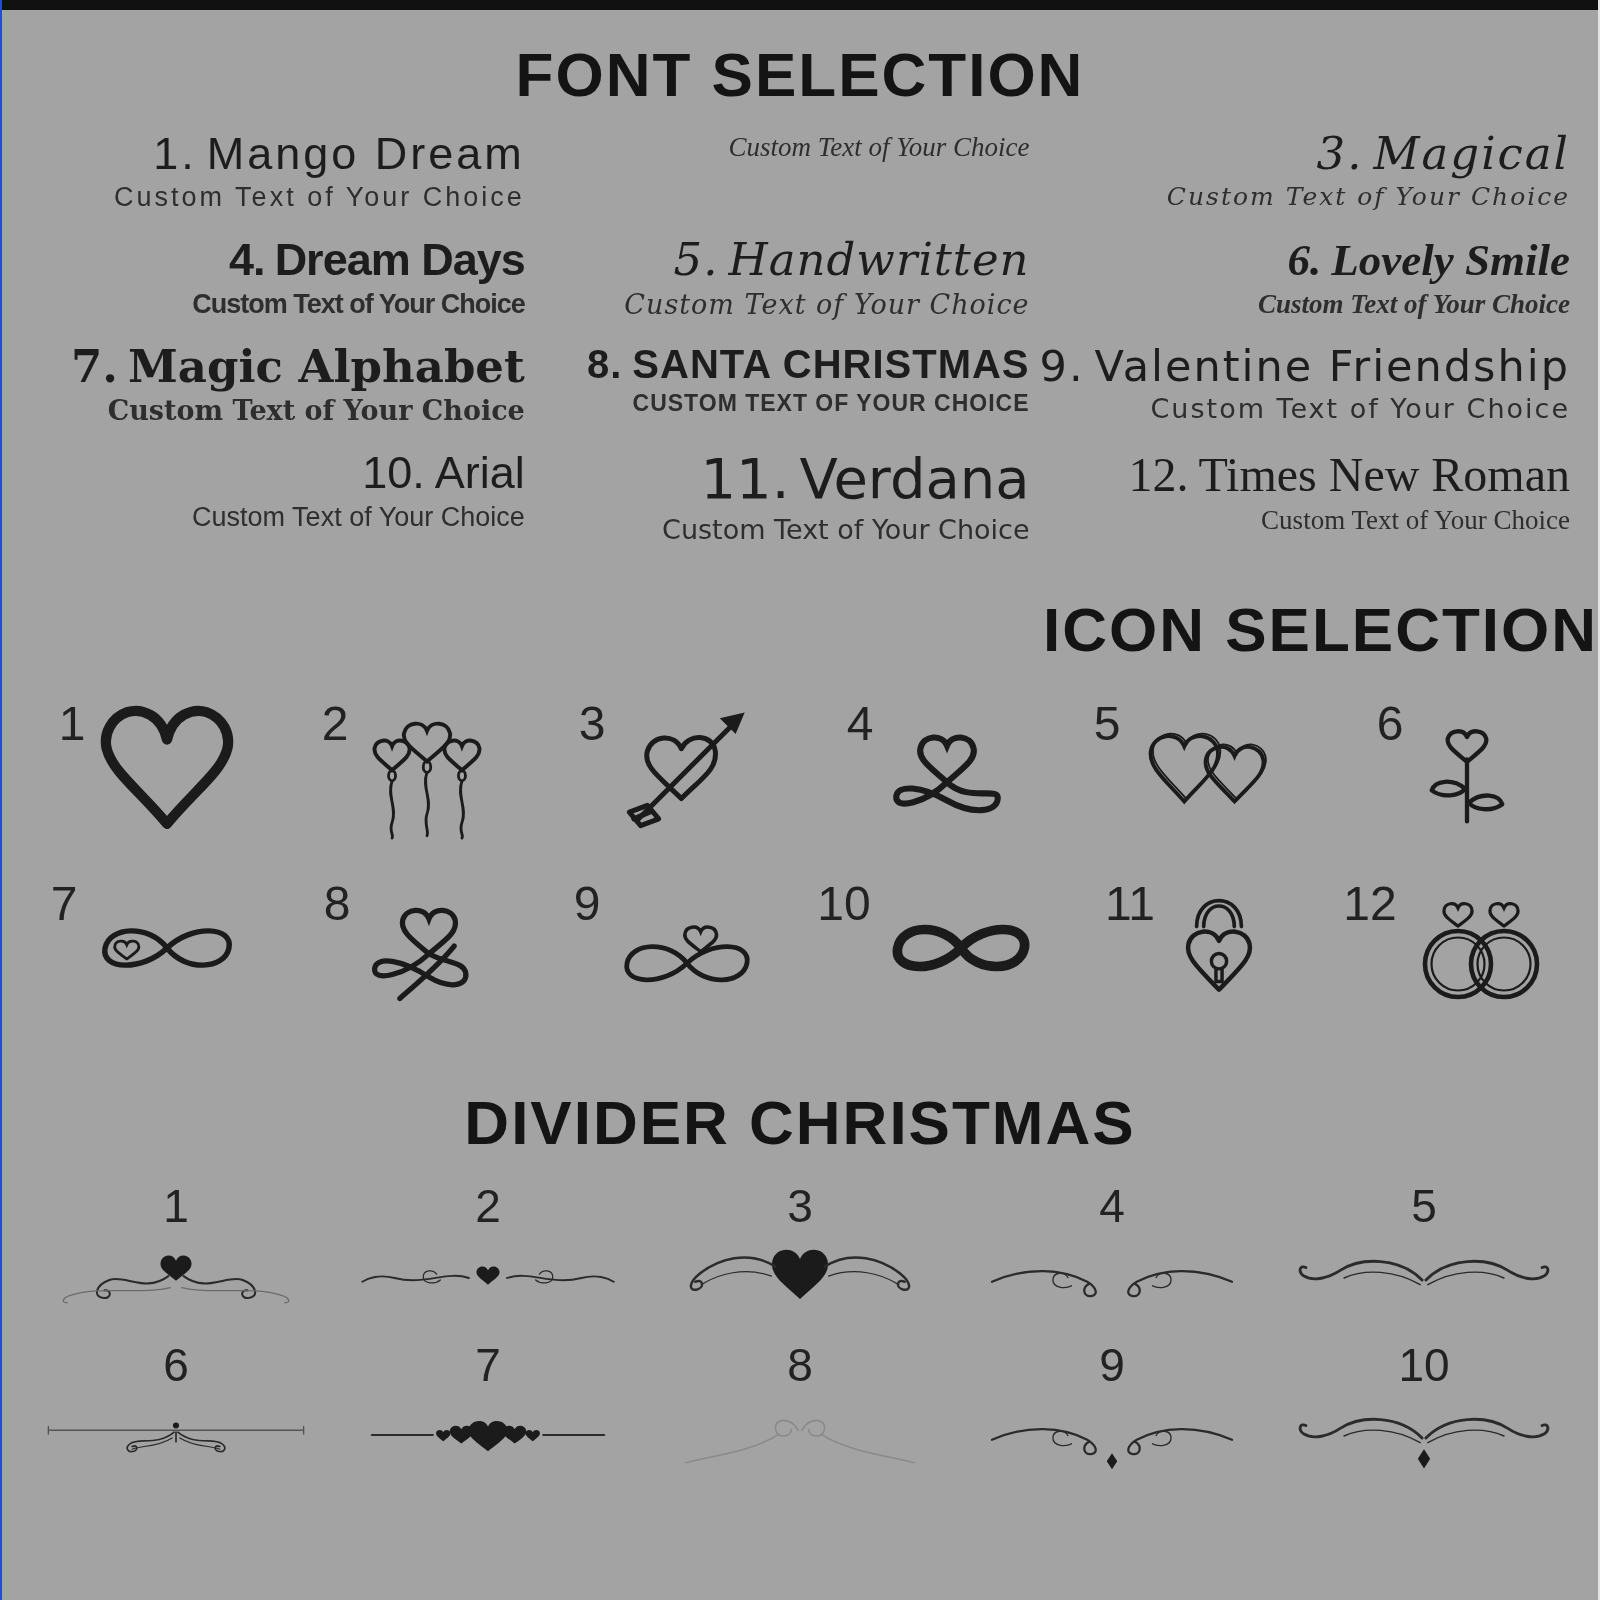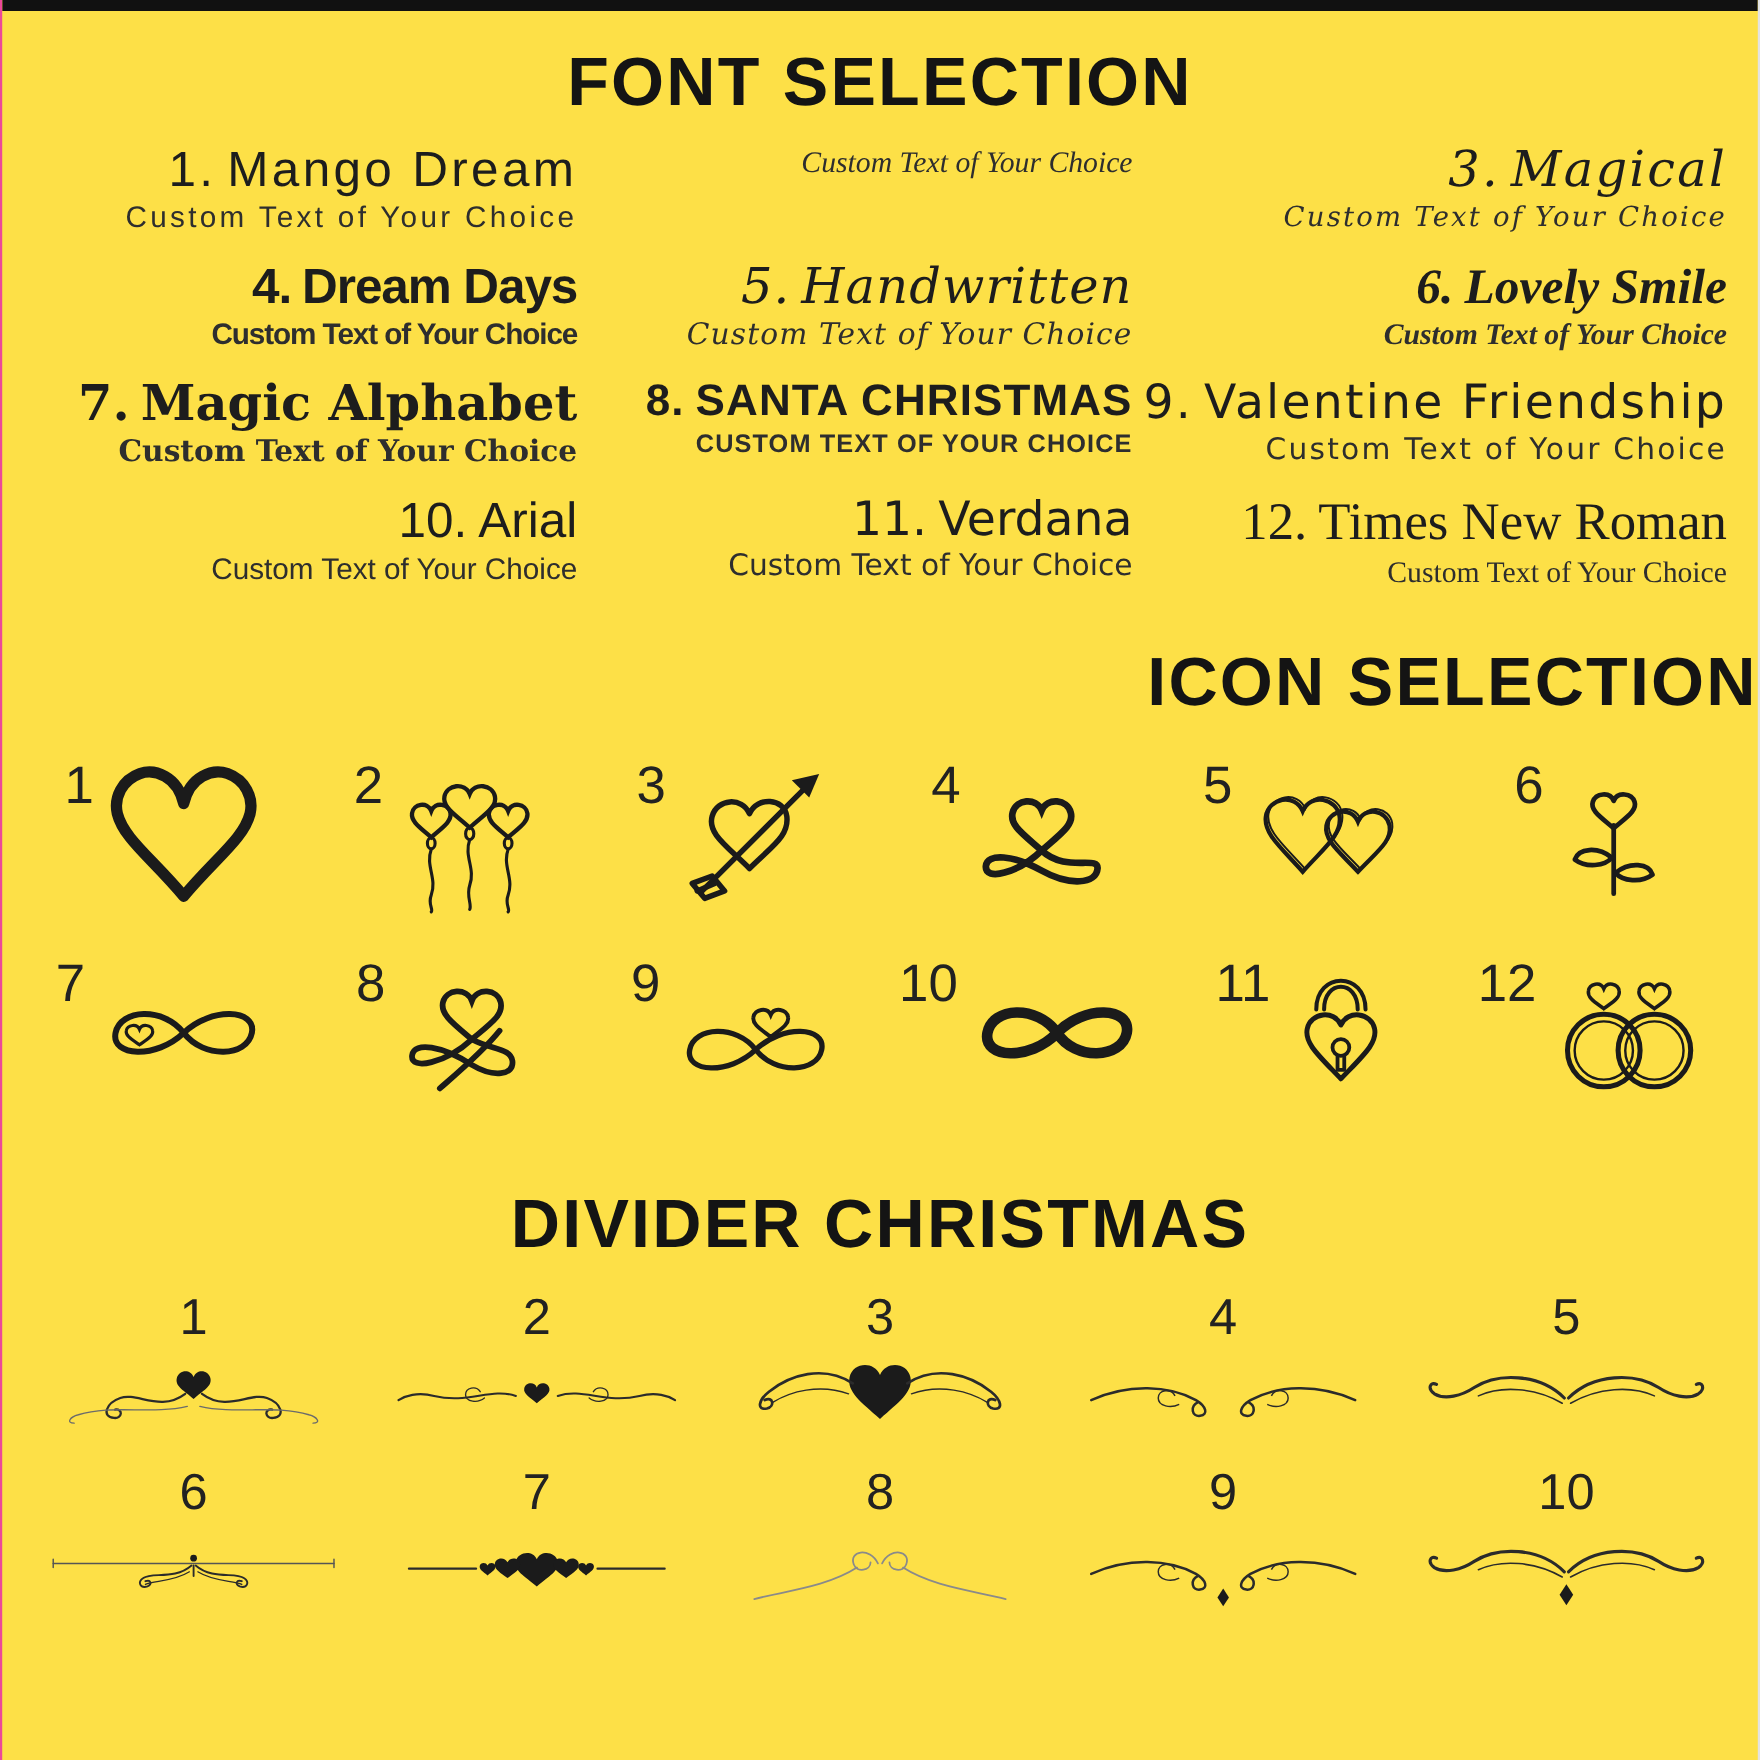--- a/index.html
+++ b/index.html
@@ -1,19 +1,19 @@
 <!DOCTYPE html>
 <html><head>
 <meta charset="utf-8">
 <style>
   html,body{margin:0;padding:0;background:#e9e9e9;}
   .page{
-    width:1600px;height:1600px;margin:0 auto;background:#fde047;
+    width:1600px;height:1600px;margin:0 auto;background:#a3a3a3;
     position:relative;overflow:hidden;
-    border-left:2px solid #ec4899;border-right:2px solid #e3e3e3;
+    border-left:2px solid #1d4ed8;border-right:2px solid #e3e3e3;
     box-sizing:border-box;
     font-family:"Liberation Sans", sans-serif;color:#1d1d1d;
   }
   .top-bar{height:10px;width:100%;background:#111;}
   .section-title{
     font-family:"Liberation Sans", sans-serif;font-weight:bold;
     font-size:62px;letter-spacing:2px;text-align:center;color:#141414;
     line-height:1.05;
   }
   .title-fonts{margin-top:32px;}
@@ -39,21 +39,21 @@
   .f5{font-family:"DejaVu Serif",serif;font-style:italic;letter-spacing:1px;}
   .f6{font-family:"Liberation Serif",serif;font-style:italic;font-weight:bold;}
   .f7{font-family:"DejaVu Serif",serif;font-weight:bold;}
   .f8{font-family:"Liberation Sans",sans-serif;font-weight:bold;letter-spacing:1px;}
   .f8 .font-name{font-size:40px;}
   .f8 .font-sample{font-size:23px;letter-spacing:1px;}
   .f9{font-family:"DejaVu Sans",sans-serif;letter-spacing:2px;color:#333;}
   .f9 .font-name{font-size:43px;}
   .f10{font-family:"Liberation Sans",sans-serif;}
   .f11{font-family:"DejaVu Sans",sans-serif;}
-  .f11 .font-name{font-size:43px;}
+  .f11 .font-name{font-size:56px;}
   .f12{font-family:"Liberation Serif",serif;}
   .f12 .font-name{font-size:48px;}
 
   
   .icons-grid{
     display:grid;grid-template-columns:repeat(6,1fr);
     width:1560px;margin:22px auto 0;row-gap:12px;
   }
   .icon-item{display:flex;justify-content:center;align-items:center;height:168px;}
   .item-num{

